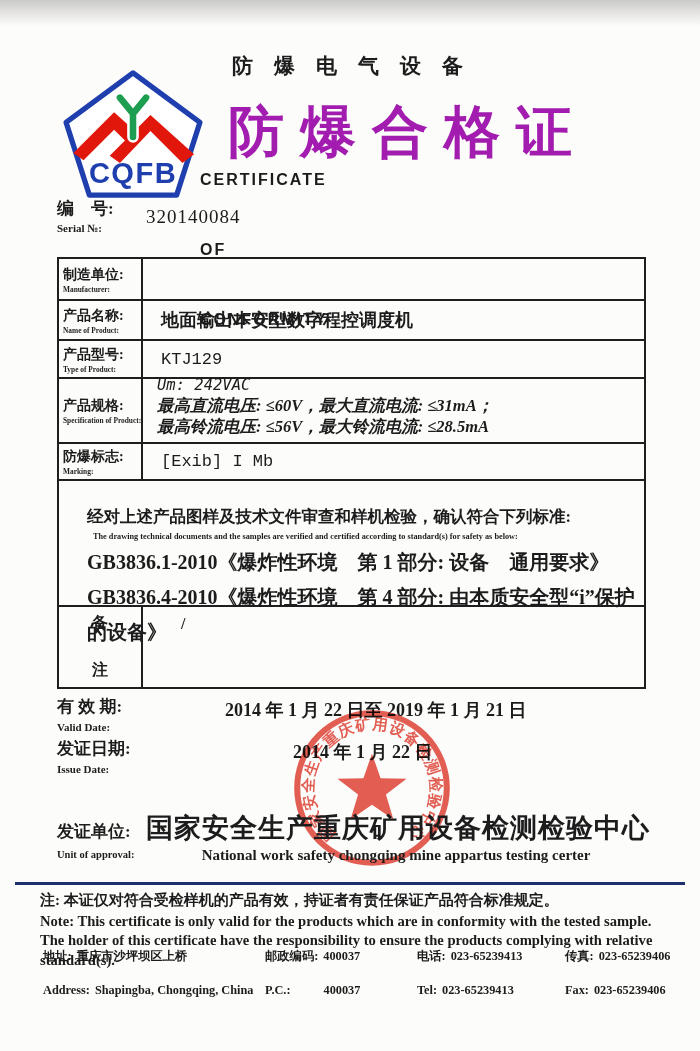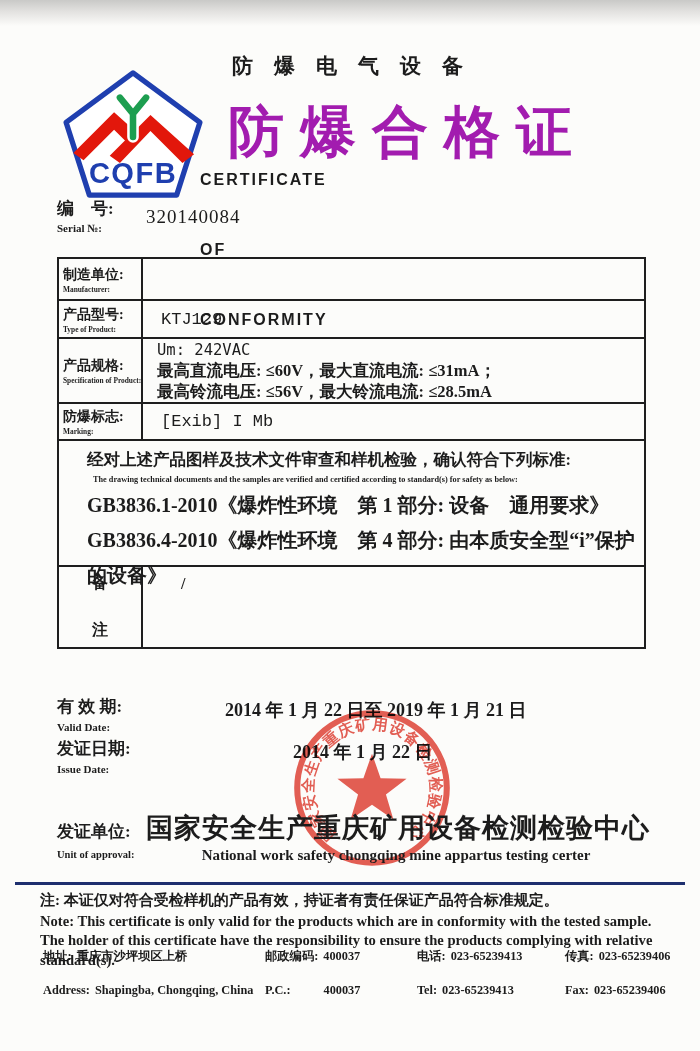--- a/index.html
+++ b/index.html
@@ -30,24 +30,24 @@
   .trow { display:flex; border-bottom:2px solid #1e1e1e; }
   .trow:last-child { border-bottom:none; }
   .tlabel { width:84px; border-right:2px solid #1e1e1e; padding:3px 3px 2px 4px; flex:none;
     display:flex; flex-direction:column; justify-content:center; }
   .tlabel .cn { font-size:14px; font-weight:700; }
   .tlabel .en { font-size:9px; font-weight:600; white-space:nowrap; transform:scaleX(.82); transform-origin:left center; }
   .tvalue { flex:1; padding:2px 6px 2px 18px; display:flex; align-items:center; font-size:18px; font-weight:600; }
   .tvalue.mono { font-family:Liberation Mono, monospace; font-weight:500; font-size:17px; }
   .r1 { height:42px; } .r2 { height:40px; } .r3 { height:38px; } .r5 { height:37px; }
   .r4 { height:65px; }
-  .spec-lines { flex:1; padding:2px 4px 20px 14px; font-size:16.5px; font-weight:600; line-height:1.27; display:flex; flex-direction:column; justify-content:space-between; }
+  .spec-lines { flex:1; padding:2px 4px 4px 14px; font-size:16.5px; font-weight:600; line-height:1.27; display:flex; flex-direction:column; justify-content:flex-end;font-style:italic; }
   .spec-lines .ln1 { font-family:"DejaVu Sans Mono","Liberation Mono",monospace; font-weight:500; font-size:15.5px; }
   .standards { height:126px; display:block; padding:6px 8px 4px 28px; }
-  .standards .h-cn { font-size:16.5px; font-weight:700; margin-top:2px; }
+  .standards .h-cn { font-size:16.5px; font-weight:700; margin-top:19px; }
   .standards .h-en { font-size:8.6px; font-weight:700; margin:3px 0 4px 6px; white-space:nowrap; transform:scaleX(.96); transform-origin:left center; }
   .standards .item { font-size:20px; font-weight:600; line-height:1.75; }
   .remark { height:80px; }
   .remark .tlabel { justify-content:space-between; align-items:center; padding:6px 0; }
   .remark .tlabel span { font-size:16px; font-weight:700; }
   .remark .tvalue { align-items:flex-start; padding-top:8px; padding-left:38px; font-size:16px; }
 
   
   .dlabel { position:absolute; left:57px; }
   .dlabel .cn { font-size:17px; font-weight:700; }
@@ -110,20 +110,27 @@
     <div class="en">Serial №:</div>
   </div>
   <div class="serial-value">320140084</div>
 
   <div class="tbl">
     <div class="trow r1">
       <div class="tlabel">
         <div class="cn">制造单位:</div>
         <div class="en">Manufacturer:</div>
       </div>
+    </div>
+    <div class="trow r2">
+      <div class="tlabel">
+        <div class="cn">产品名称:</div>
+        <div class="en">Name of Product:</div>
+      </div>
+      <div class="tvalue">地面输出本安型数字程控调度机</div>
     </div>
     <div class="trow r3">
       <div class="tlabel">
         <div class="cn">产品型号:</div>
         <div class="en">Type of Product:</div>
       </div>
       <div class="tvalue mono">KTJ129</div>
     </div>
     <div class="trow r4">
       <div class="tlabel">

